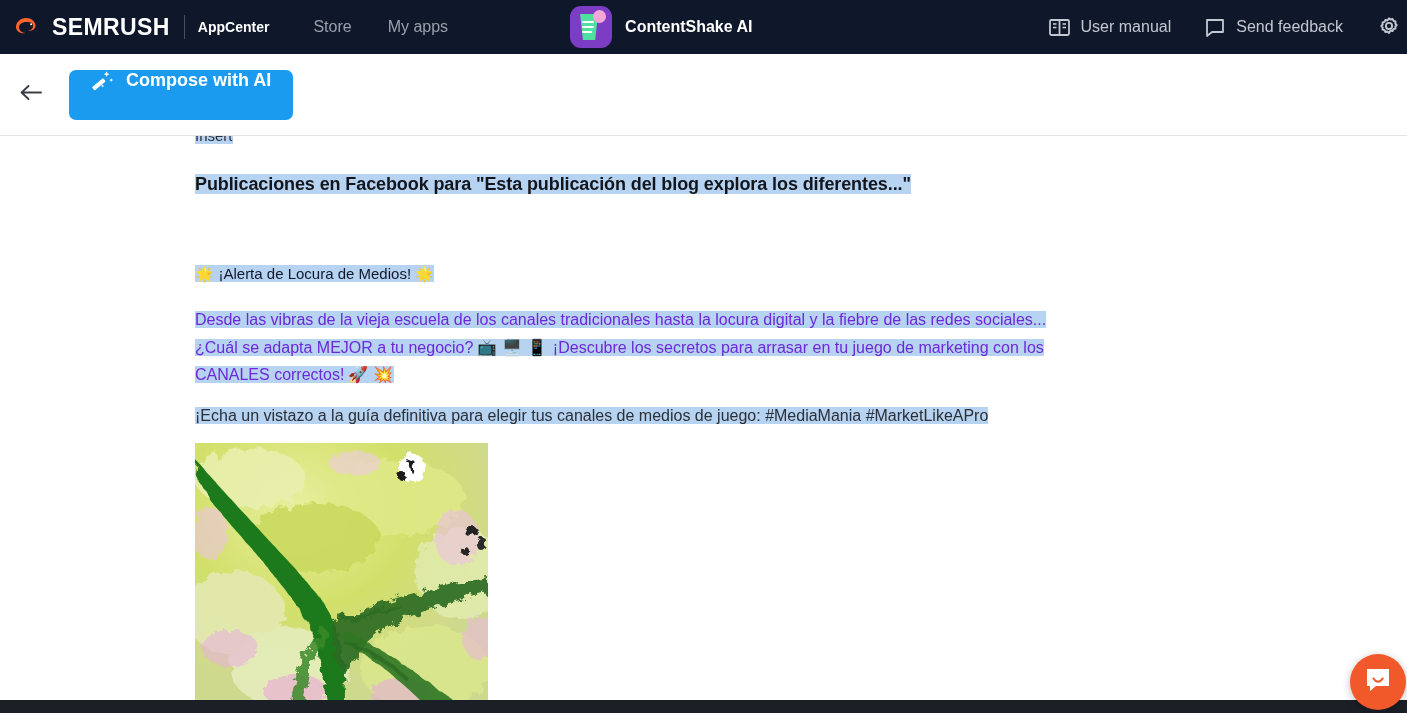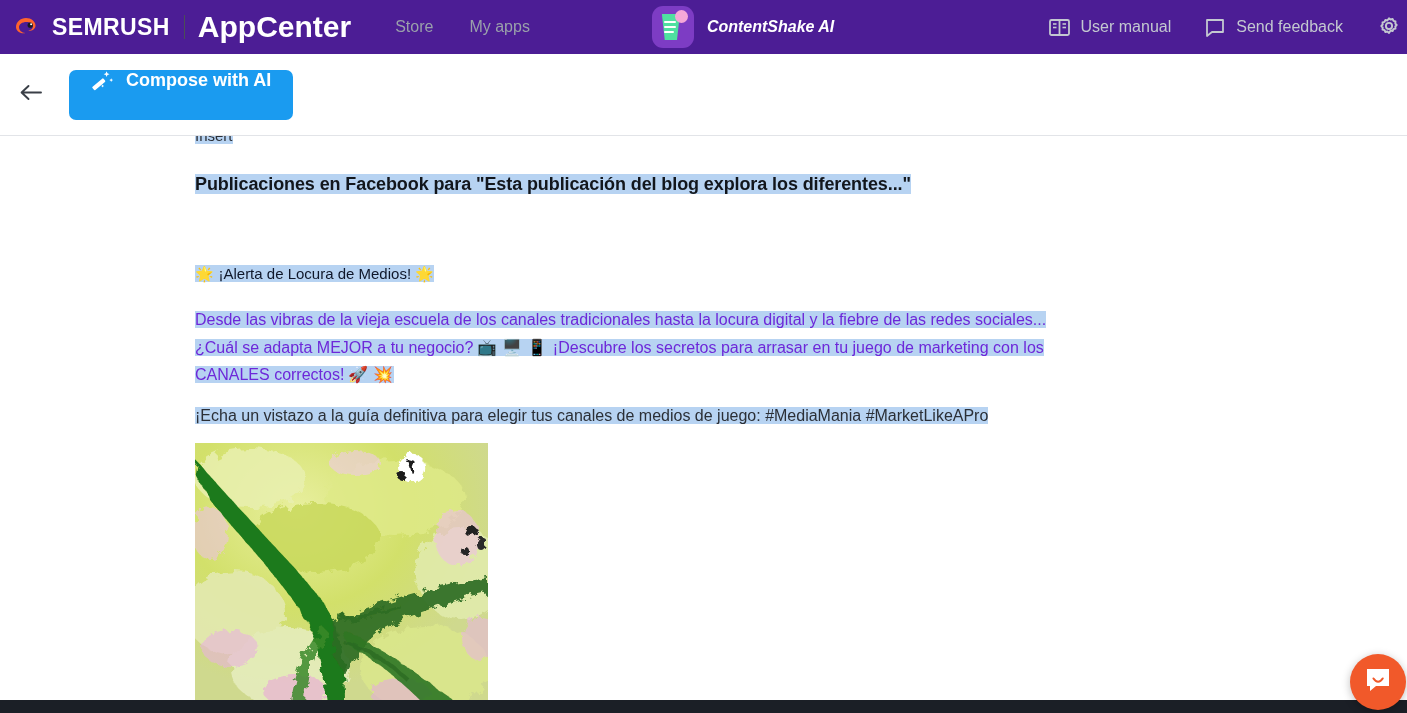--- a/index.html
+++ b/index.html
@@ -10,37 +10,37 @@
     overflow: hidden;
     background: #ffffff;
     font-family: "Liberation Sans", sans-serif;
     -webkit-font-smoothing: antialiased;
   }
 
   
   .topbar {
     position: absolute; top: 0; left: 0;
     width: 1407px; height: 54px;
-    background: #4c1d95;
+    background: #0f172a;
     display: flex; align-items: center;
     color: #ffffff;
     white-space: nowrap;
   }
   .brand-block { display: flex; align-items: center; padding-left: 14px; }
   .semrush-logo-mark { width: 30px; height: 22px; margin-right: 8px; flex: none; }
   .semrush-word {
     font-size: 23px; font-weight: 700; letter-spacing: .4px;
     color: #ffffff; line-height: 1;
   }
   .brand-divider {
     width: 1px; height: 24px; background: #4a4e57;
     margin: 0 13px 0 14px; flex: none;
   }
   .appcenter-word {
-    font-size: 30px; font-weight: 700; color: #ffffff; line-height: 1; text-align: center;
+    font-size: 14px; font-weight: 700; color: #ffffff; line-height: 1; text-align: center;
   }
   .nav-links { display: flex; align-items: center; margin-left: 44px; }
   .nav-link {
     font-size: 16px; color: #9aa0ab; margin-right: 36px;
     cursor: pointer; line-height: 1;
   }
   .app-chip { display: flex; align-items: center; margin-left: 86px; }
   .app-icon {
     width: 42px; height: 42px; border-radius: 11px;
     background: #7d3cc4; position: relative; flex: none;
@@ -58,21 +58,21 @@
   }
   .app-icon .l1 { top: 15px; }
   .app-icon .l2 { top: 20px; }
   .app-icon .l3 { top: 25px; width: 10px; }
   .app-icon .dot {
     position: absolute; right: 6px; top: 4px;
     width: 13px; height: 13px; border-radius: 50%;
     background: #f6a7d8;
   }
   .app-name {
-    margin-left: 13px; font-size: 16px; font-weight: 700; color: #ffffff; font-style: italic;
+    margin-left: 13px; font-size: 16px; font-weight: 700; color: #ffffff;
   }
   .topbar-right {
     margin-left: auto; display: flex; align-items: center;
     padding-right: 8px;
   }
   .tb-item {
     display: flex; align-items: center; color: #c3c8d0;
     font-size: 16px; margin-right: 34px; cursor: pointer;
   }
   .tb-item .ico { margin-right: 11px; display: flex; flex: none; }

